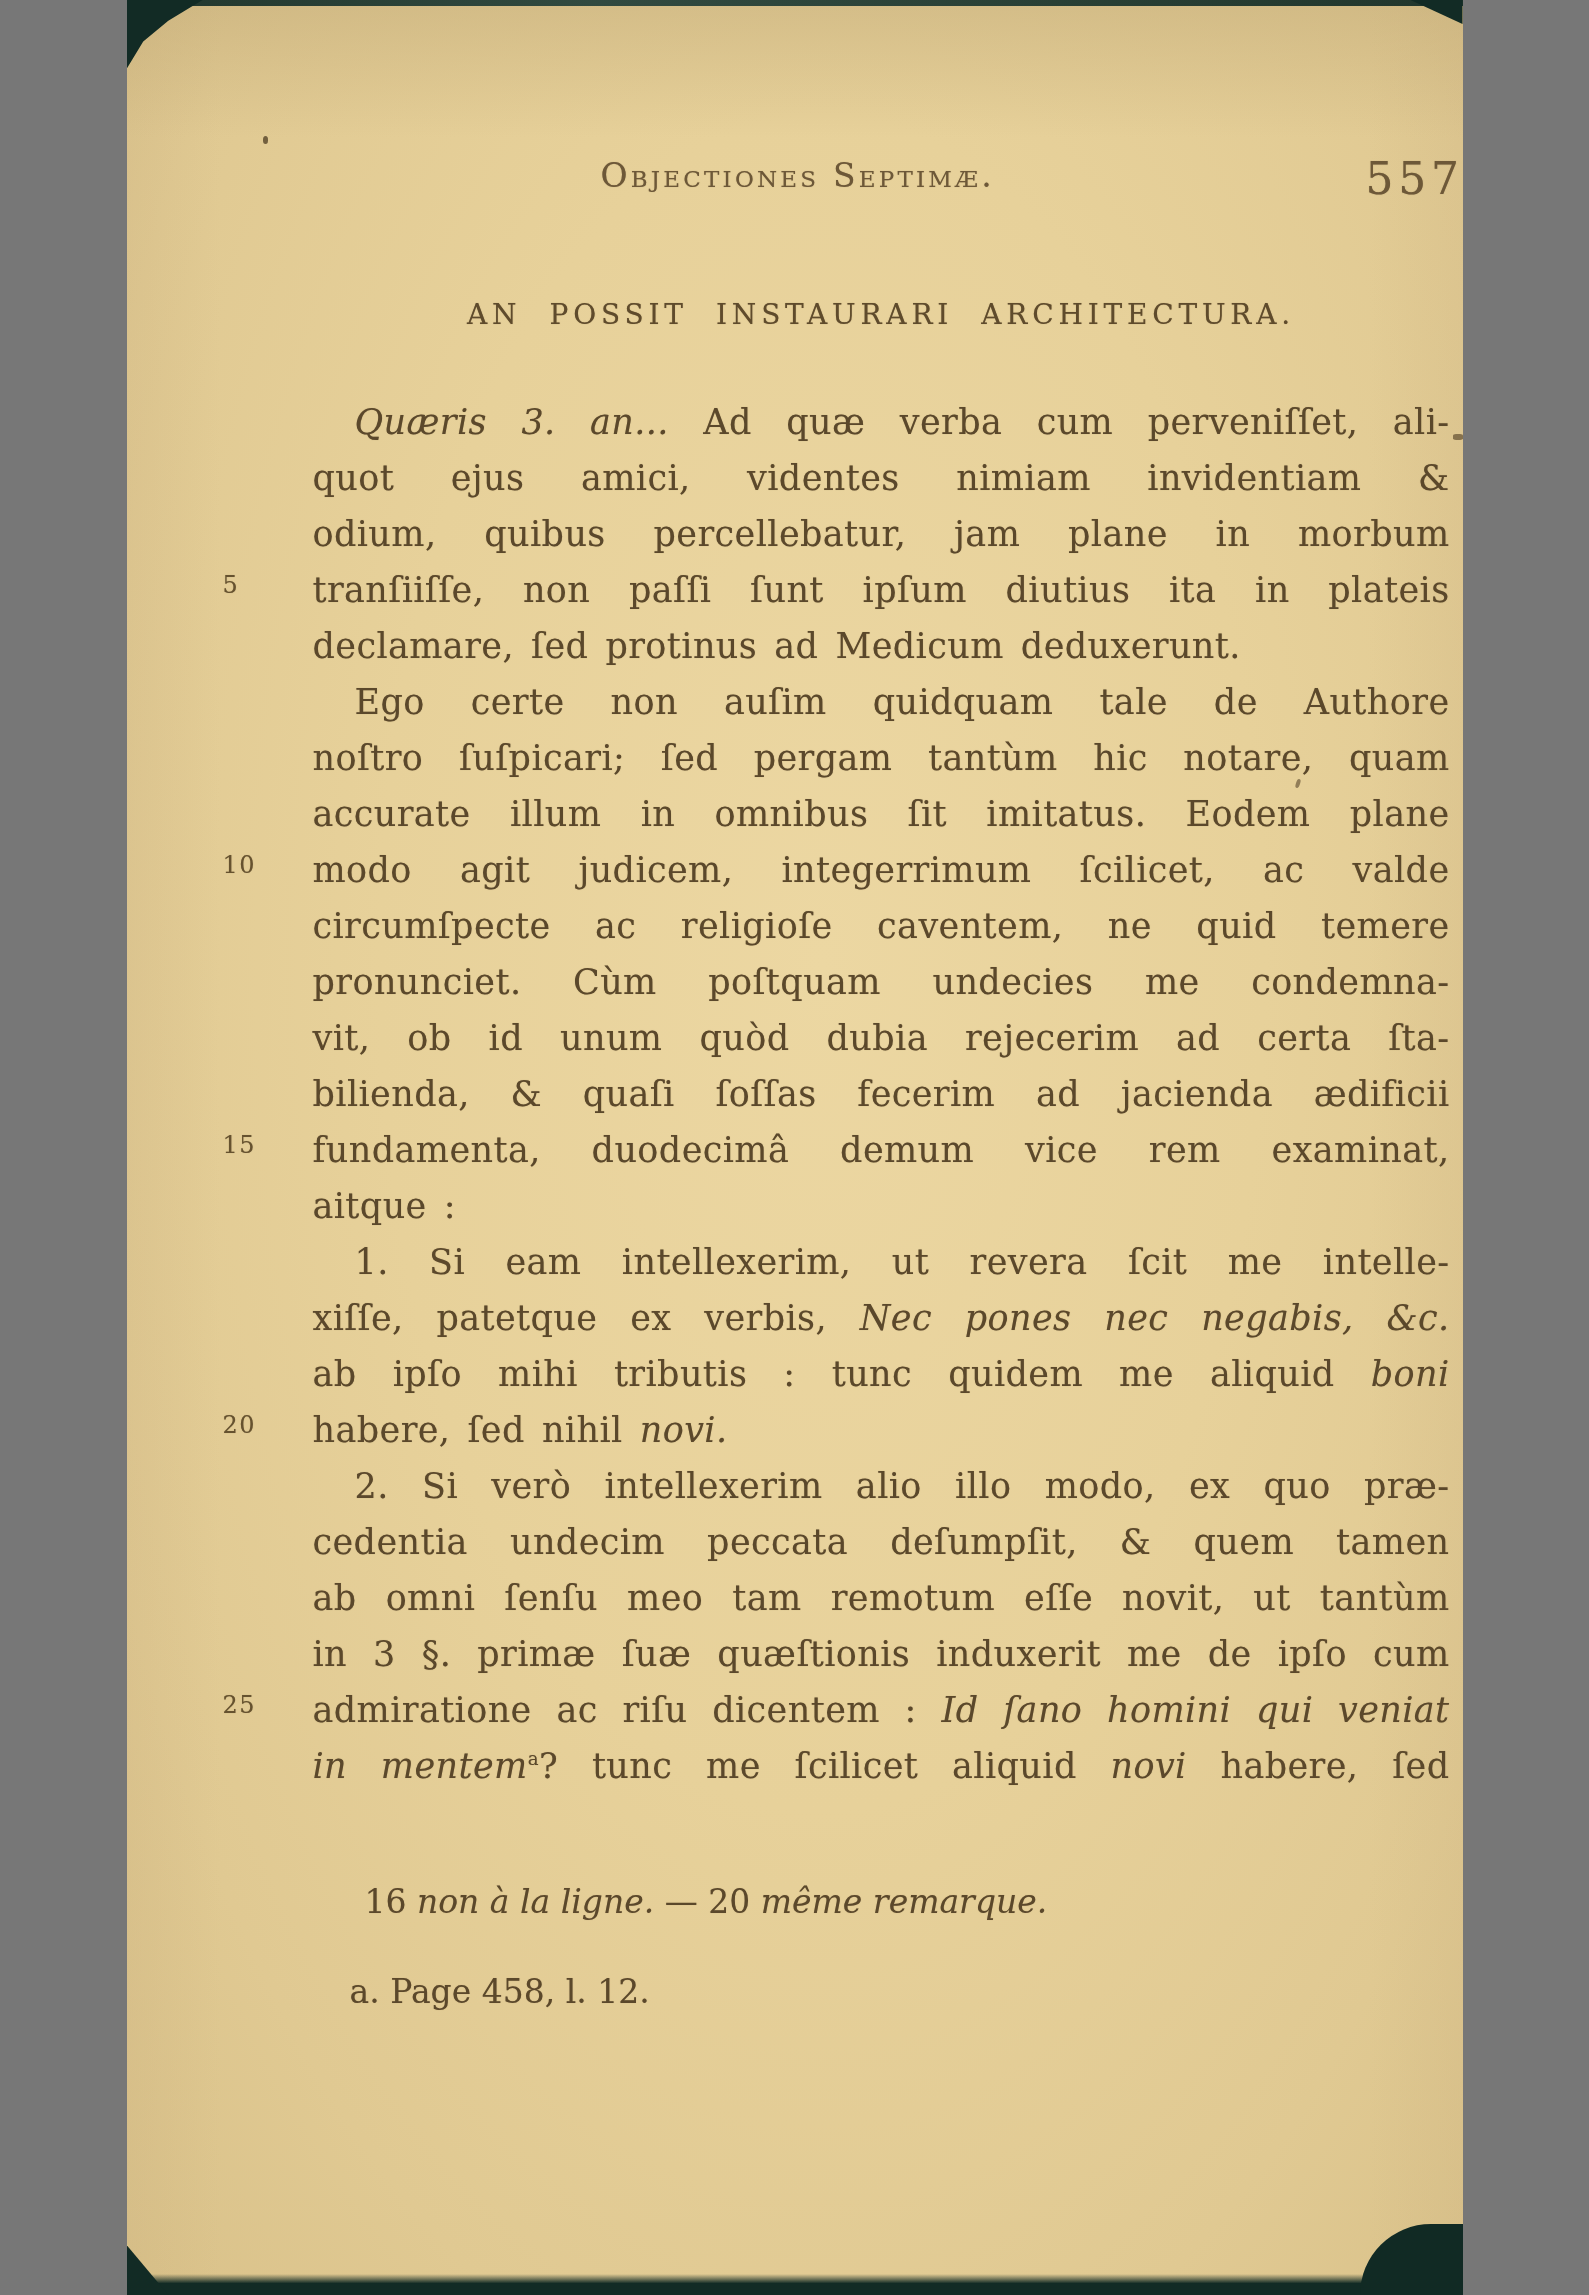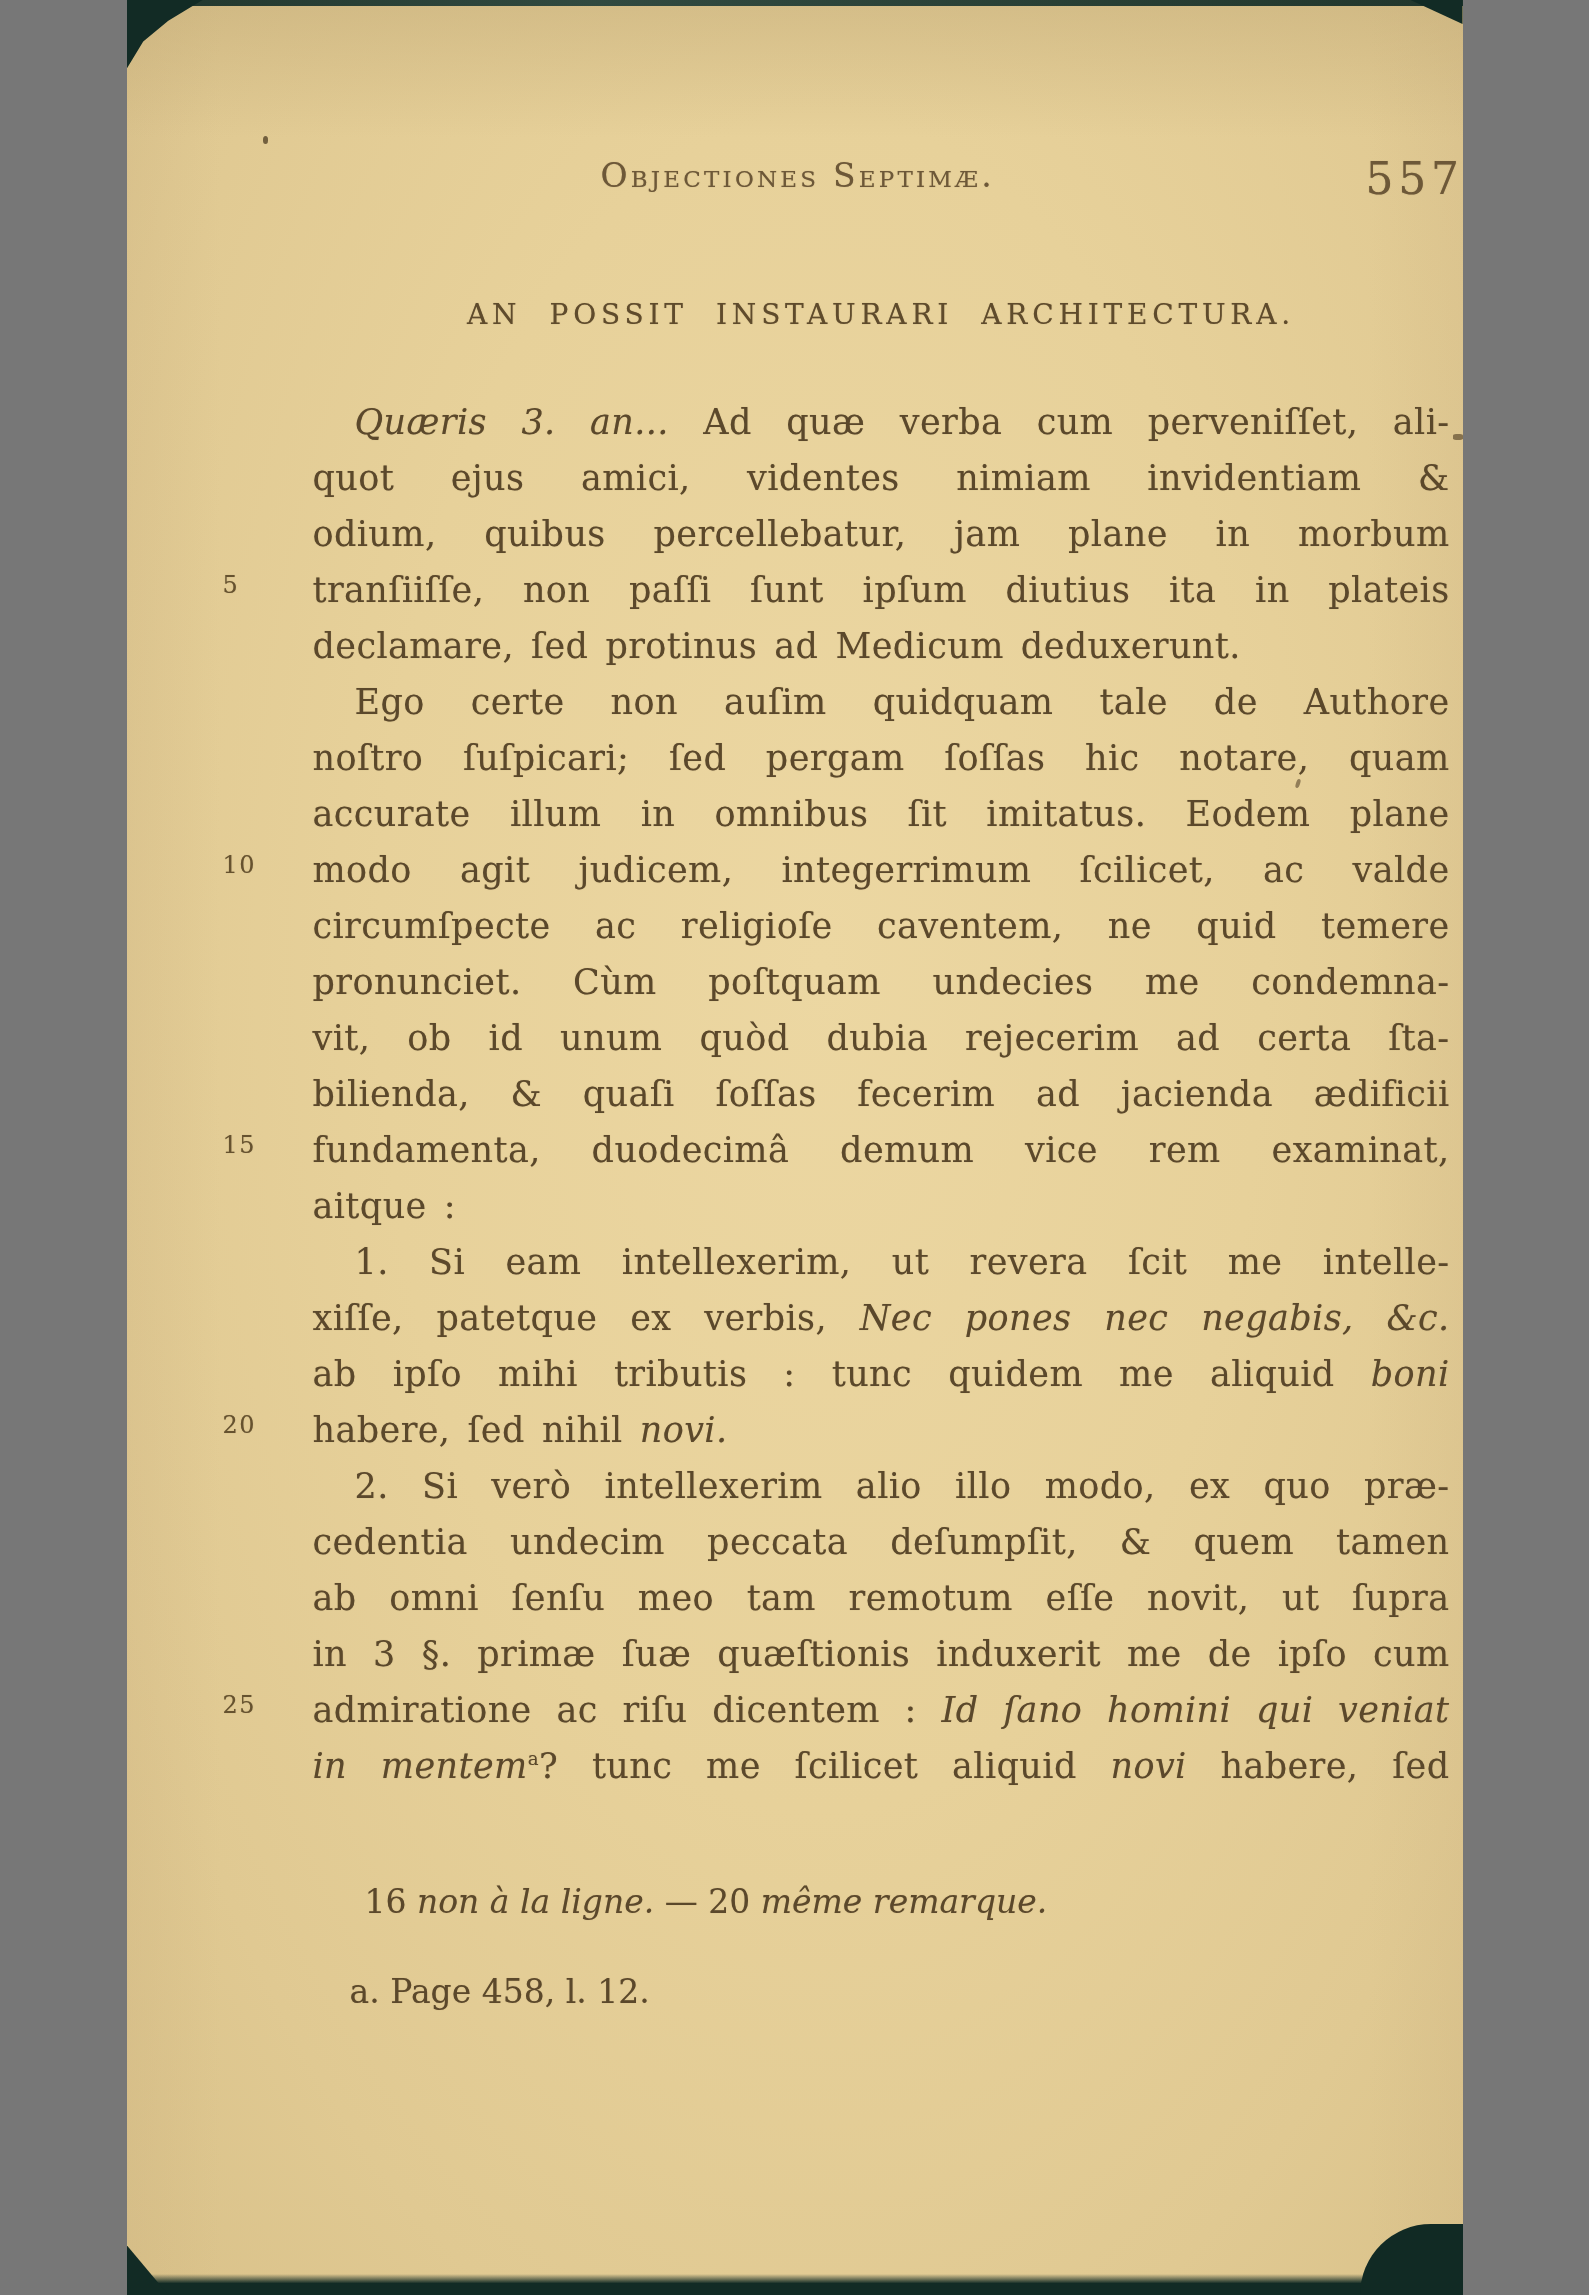--- a/index.html
+++ b/index.html
@@ -93,36 +93,36 @@
 
   <h1 class="section-title">AN POSSIT INSTAURARI ARCHITECTURA.</h1>
 
   <div class="body-text" id="body-lines">
       <div class="line indent"><span class="it">Quæris 3. an...</span><span class="ro"> Ad quæ verba cum perveniſſet, ali-</span></div>
       <div class="line"><span class="ro">quot ejus amici, videntes nimiam invidentiam &amp;</span></div>
       <div class="line"><span class="ro">odium, quibus percellebatur, jam plane in morbum</span></div>
       <div class="line"><span class="mnum">5</span><span class="ro">tranſiiſſe, non paſſi ſunt ipſum diutius ita in plateis</span></div>
       <div class="line left"><span class="ro">declamare, ſed protinus ad Medicum deduxerunt.</span></div>
       <div class="line indent"><span class="ro">Ego certe non auſim quidquam tale de Authore</span></div>
-      <div class="line"><span class="ro">noſtro ſuſpicari; ſed pergam ſoſſas hic notare, quam</span></div>
+      <div class="line"><span class="ro">noſtro ſuſpicari; ſed pergam tantùm hic notare, quam</span></div>
       <div class="line"><span class="ro">accurate illum in omnibus ſit imitatus. Eodem plane</span></div>
       <div class="line"><span class="mnum">10</span><span class="ro">modo agit judicem, integerrimum ſcilicet, ac valde</span></div>
       <div class="line"><span class="ro">circumſpecte ac religioſe caventem, ne quid temere</span></div>
       <div class="line"><span class="ro">pronunciet. Cùm poſtquam undecies me condemna-</span></div>
       <div class="line"><span class="mref">134</span><span class="ro">vit, ob id unum quòd dubia rejecerim ad certa ſta-</span></div>
       <div class="line"><span class="ro">bilienda, &amp; quaſi ſoſſas fecerim ad jacienda ædificii</span></div>
       <div class="line"><span class="mnum">15</span><span class="ro">fundamenta, duodecimâ demum vice rem examinat,</span></div>
       <div class="line left"><span class="ro">aitque :</span></div>
       <div class="line indent"><span class="ro">1. Si eam intellexerim, ut revera ſcit me intelle-</span></div>
       <div class="line"><span class="ro">xiſſe, patetque ex verbis, </span><span class="it">Nec pones nec negabis, &amp;c.</span></div>
       <div class="line"><span class="ro">ab ipſo mihi tributis : tunc quidem me aliquid </span><span class="it">boni</span></div>
       <div class="line left"><span class="mnum">20</span><span class="ro">habere, ſed nihil </span><span class="it">novi.</span></div>
       <div class="line indent"><span class="ro">2. Si verò intellexerim alio illo modo, ex quo præ-</span></div>
       <div class="line"><span class="ro">cedentia undecim peccata deſumpſit, &amp; quem tamen</span></div>
-      <div class="line"><span class="ro">ab omni ſenſu meo tam remotum eſſe novit, ut ſupra</span></div>
+      <div class="line"><span class="ro">ab omni ſenſu meo tam remotum eſſe novit, ut tantùm</span></div>
       <div class="line"><span class="ro">in 3 §. primæ ſuæ quæſtionis induxerit me de ipſo cum</span></div>
       <div class="line"><span class="mnum">25</span><span class="ro">admiratione ac riſu dicentem : </span><span class="it">Id ſano homini qui veniat</span></div>
       <div class="line"><span class="it">in mentem</span><sup class="ro">a</sup><span class="ro">? tunc me ſcilicet aliquid </span><span class="it">novi</span><span class="ro"> habere, ſed</span></div>
     </div>
 
   <div class="footnotes" id="footnotes">
       <div class="footnote f1"><span class="ro">16 </span><span class="it">non à la ligne.</span><span class="ro"> — 20 </span><span class="it">même remarque.</span></div>
       <div class="footnote f2"><span class="ro">a. Page 458, l. 12.</span></div>
     </div>
 

